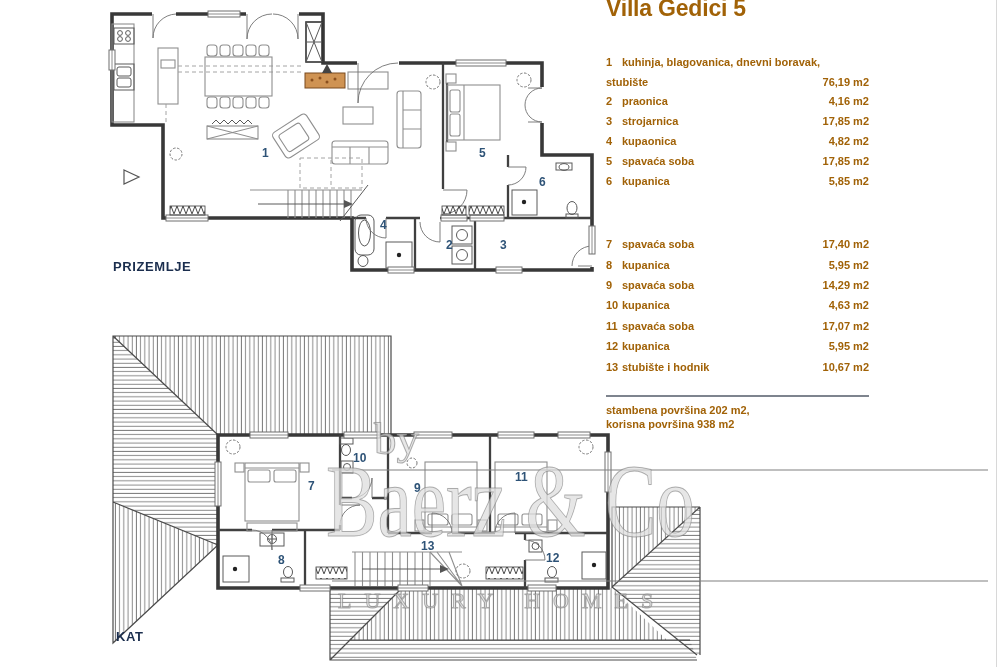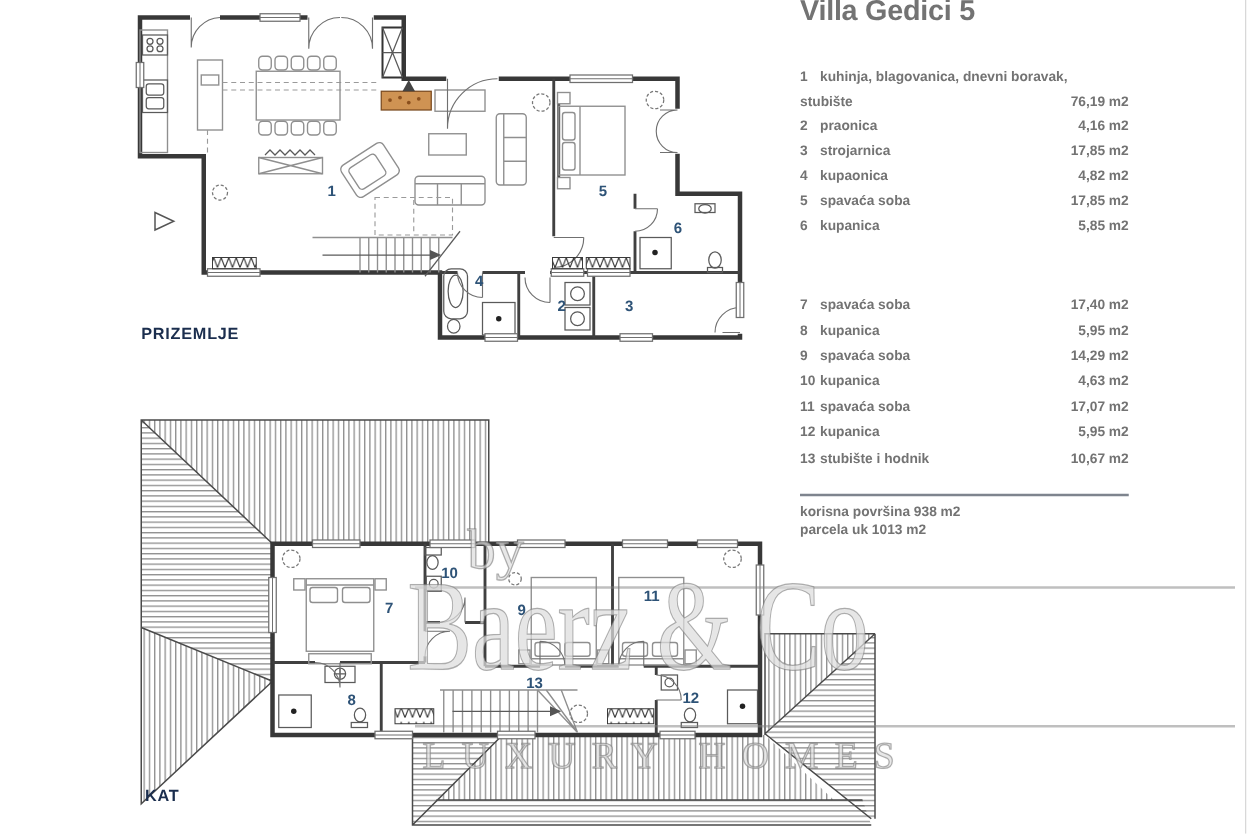--- a/index.html
+++ b/index.html
@@ -1,19 +1,19 @@
 <!DOCTYPE html>
 <html><head>
 <meta charset="utf-8">
 <style>
   html,body{margin:0;padding:0}
   body{width:1000px;height:667px;position:relative;background:#fff;
        font-family:"Liberation Sans",sans-serif;overflow:hidden}
   
-  .legend{position:absolute;left:640px;top:0;width:263px;height:506px;color:#737373}
+  .legend{position:absolute;left:606px;top:0;width:263px;height:506px;color:#a16207}
   .title{position:absolute;top:-5px;left:0;font-size:23px;font-weight:700;letter-spacing:-0.2px;white-space:nowrap}
   .grp{position:absolute;left:0;right:0}
   .g1{top:52px}
   .g2{top:234px}
   .row{display:flex;align-items:center;height:19.8px;font-size:11px;font-weight:700}
   .g2 .row{height:20.4px}
   .no{width:16px;flex:none}
   .nm{white-space:nowrap}
   .ar{margin-left:auto;white-space:nowrap}
   .indent{margin-left:0}
@@ -41,21 +41,21 @@
   
   .wm{position:absolute;inset:0;pointer-events:none;font-family:"Liberation Serif",serif;
       color:rgba(255,255,255,0.55)}
   .wm .stroke{-webkit-text-stroke:1px rgba(118,118,118,0.55);text-shadow:0 0 1px rgba(120,120,120,0.4)}
   .wm-by{position:absolute;left:374px;top:413px;font-size:45px;}
   .wm-brand{position:absolute;left:326px;top:447px;font-size:103px;white-space:nowrap;
             transform:scaleX(0.75);transform-origin:left top;line-height:1.05}
   .wm-rule{position:absolute;height:2px;background:rgba(128,128,128,0.5)}
   .r1{left:332px;top:469px;width:656px}
   .r2{left:332px;top:580px;width:656px}
-  .wm-tag{position:absolute;left:338px;top:588px;font-size:30px;letter-spacing:13px;white-space:nowrap}
+  .wm-tag{position:absolute;left:338px;top:588px;font-size:22px;letter-spacing:13px;white-space:nowrap}
   .vline{position:absolute;left:996px;top:0;width:1px;height:667px;background:#d8d8d8}
 </style>
 </head>
 <body>
 
 <svg class="plans" width="1000" height="667" viewBox="0 0 1000 667">
   <defs>
     <pattern id="hv" width="4.2" height="4.2" patternUnits="userSpaceOnUse">
       <path d="M2,0 V4.2" stroke="#545454" stroke-width="0.7"></path>
     </pattern>
@@ -445,22 +445,22 @@
     <div class="row">
       <span class="no">13</span>
       <span class="nm">stubište i hodnik</span>
       <span class="ar">10,67 m2</span>
     </div>
   </div>
 
   <div class="sep"></div>
 
   <div class="sum">
+    <div>stambena površina 202 m2,</div>
     <div>korisna površina 938 m2</div>
-    <div>parcela uk 1013 m2</div>
   </div>
 </div>
 
 <div class="wm">
   <div class="wm-by stroke">by</div>
   <div class="wm-rule r1"></div>
   <div class="wm-brand stroke">Baerz &amp; Co</div>
   <div class="wm-rule r2"></div>
   <div class="wm-tag stroke">LUXURY HOMES</div>
 </div>

